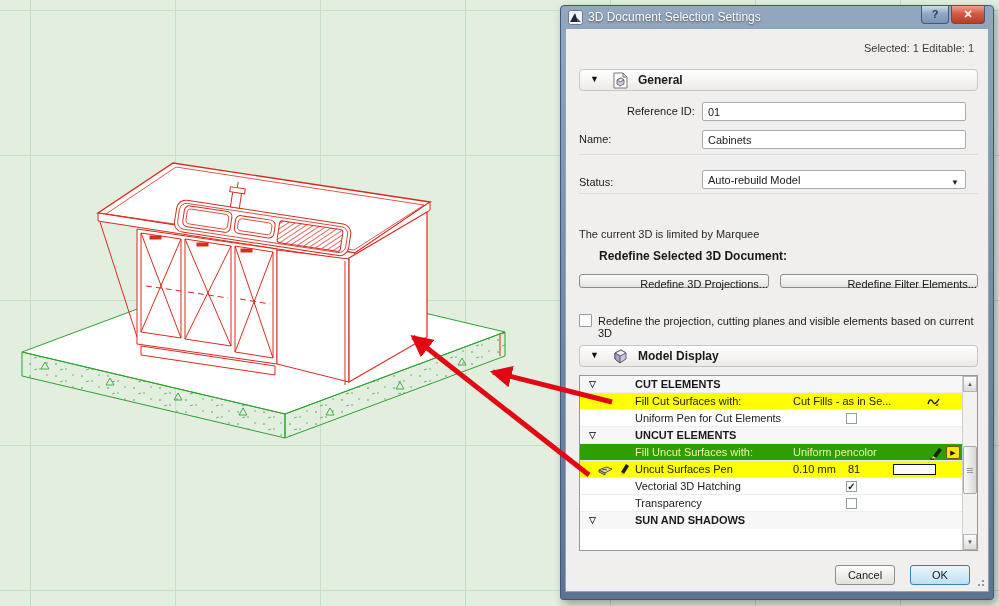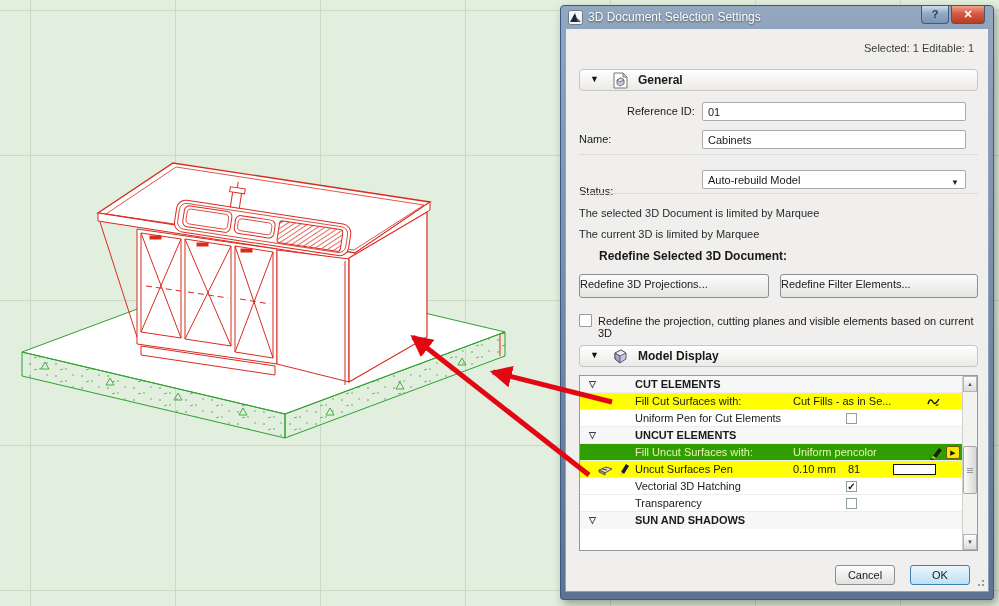--- a/index.html
+++ b/index.html
@@ -61,24 +61,24 @@
     background:#fff; border:1px solid #ababab; border-radius:2px;
     padding:2px 5px; font-size:11px; line-height:14px;
   }
   .combo .arrow { position:absolute; right:6px; top:5px; font-size:8px; color:#222; }
   .hsep { position:absolute; left:13px; width:399px; height:1px; background:#dcdcda; }
 
   .static-text { position:absolute; left:13px; color:#2a2a2a; }
   .bold-title { position:absolute; left:13px; font-weight:bold; font-size:12px;padding-left:20px; }
 
   .push-btn {
-    position:absolute; height:24px;
+    position:absolute; height:14px;
     background:linear-gradient(180deg,#fcfcfc,#e4e4e2);
     border:1px solid #8e8e8e; border-radius:3px;
-    font-size:11px; text-align:left; line-height:19px; cursor:default;
+    font-size:11px; text-align:right; line-height:19px; cursor:default;
   }
   .checkbox {
     position:absolute; width:13px; height:13px; background:#fdfdfd;
     border:1px solid #9a9a9a; border-radius:1px;
   }
   .chk-label { position:absolute; left:32px; }
 
   
   .mlist {
     position:absolute; left:13px; top:346px; width:399px; height:176px;
@@ -245,29 +245,28 @@
     </div>
 
     <span class="form-label" style="top:76px;margin-left:48px;">Reference ID:</span>
     <div class="text-input" style="top:73px;">01</div>
 
     <span class="form-label" style="top:104px;">Name:</span>
     <div class="text-input" style="top:101px;">Cabinets</div>
 
     <div class="hsep" style="top:125px;"></div>
 
-    <span class="form-label" style="top:156px;">Status:</span>
+    <span class="form-label" style="top:147px;">Status:</span>
     <div class="text-input combo" style="top:141px;">
       <span>Auto-rebuild Model</span>
       <span class="arrow">▼</span>
     </div>
 
     <div class="hsep" style="top:164px;"></div>
 
-    <span class="static-text" style="top:178px;">The selected 3D Document is limited by Marquee</span>
     <span class="static-text" style="top:199px;">The current 3D is limited by Marquee</span>
     <span class="bold-title" style="top:220px;">Redefine Selected 3D Document:</span>
 
     <div class="push-btn" style="left:13px; top:245px; width:190px;">Redefine 3D Projections...</div>
     <div class="push-btn" style="left:214px; top:245px; width:198px;">Redefine Filter Elements...</div>
 
     <div class="checkbox" style="left:13px; top:285px;"></div>
     <span class="chk-label" style="top:286px;">Redefine the projection, cutting planes and visible elements based on current 3D</span>
 
     <div class="section-header" style="top:316px;">

